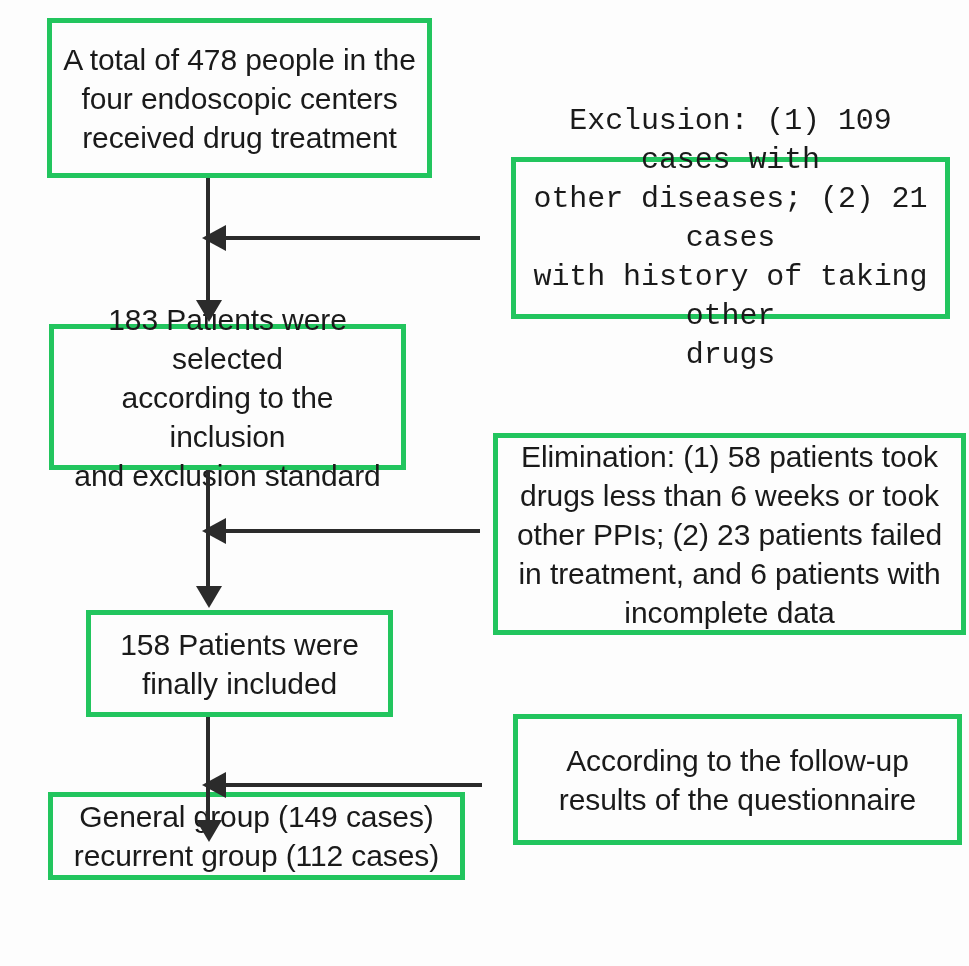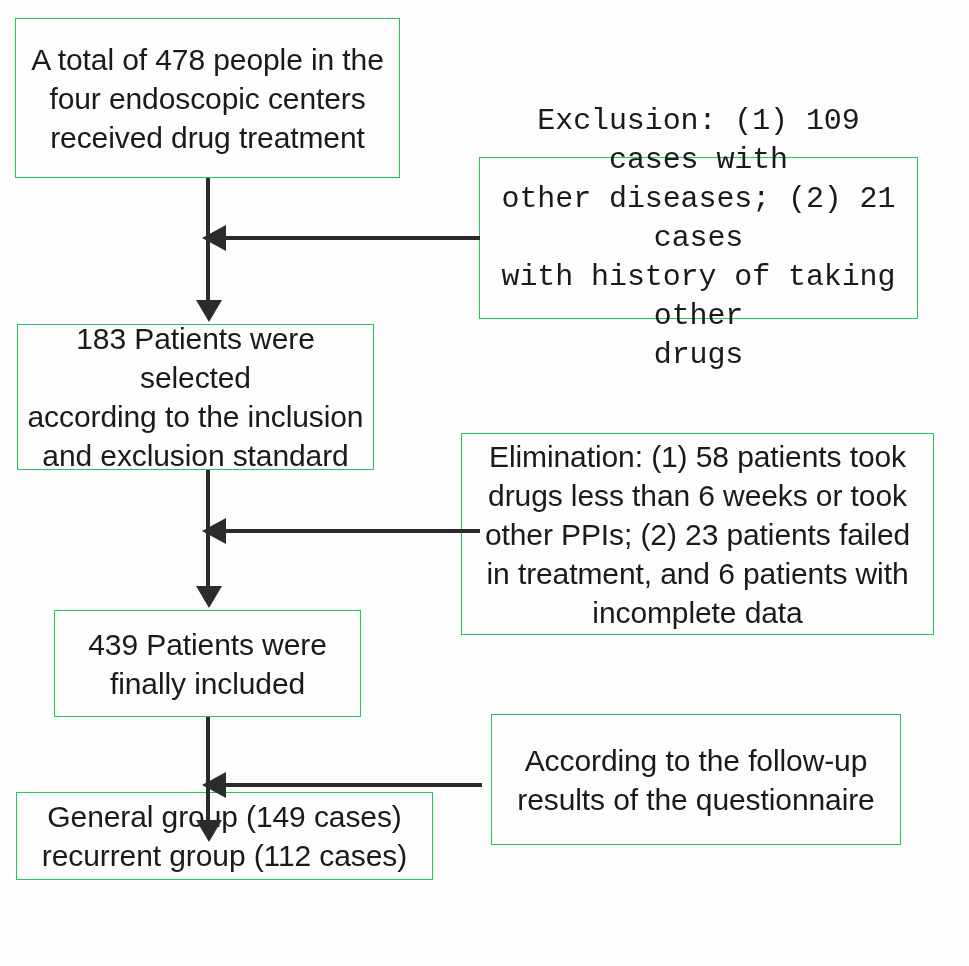--- a/index.html
+++ b/index.html
@@ -11,45 +11,46 @@
     position: relative;
     width: 969px;
     height: 966px;
     background: #fdfdfd;
     font-family: "Liberation Sans", sans-serif;
     overflow: hidden;
   }
   .node {
     position: absolute;
     box-sizing: border-box;
-    border: 1px solid #22c55e;
+    border: 5px solid #22c55e;
     background: #fdfdfd;
     display: flex;
     align-items: center;
     justify-content: flex-start;
     color: #1a1a1a;
+    margin-left: 32px;
   }
   .node .node-text {
     display: block;
     width: 100%;
     text-align: center;
     line-height: 1.30;
     font-size: 30px;
     letter-spacing: -0.1px;
     white-space: pre-line;
     padding: 0 6px;
     box-sizing: border-box;
   }
   
   #node-total     { left: 15px;  top: 18px;  width: 385px; height: 160px; }
   #node-exclusion { left: 479px; top: 157px; width: 439px; height: 162px; font-family: Liberation Mono, monospace; }
   #node-selected  { left: 17px;  top: 324px; width: 357px; height: 146px; }
   #node-elimination { left: 461px; top: 433px; width: 473px; height: 202px; }
   #node-included  { left: 54px;  top: 610px; width: 307px; height: 107px; }
-  #node-followup  { left: 491px; top: 714px; width: 410px; height: 131px; }
+  #node-followup  { left: 481px; top: 714px; width: 449px; height: 131px; }
   #node-groups    { left: 16px;  top: 792px; width: 417px; height: 88px; }
   #node-total .node-text,
   #node-selected .node-text,
   #node-included .node-text,
   #node-groups .node-text { text-align: center; }
 
   
   .vline {
     position: absolute;
     width: 4px;
@@ -123,21 +124,21 @@
 
   <div class="node" id="node-elimination">
     <span class="node-text">Elimination: (1) 58 patients took
 drugs less than 6 weeks or took
 other PPIs; (2) 23 patients failed
 in treatment, and 6 patients with
 incomplete data</span>
   </div>
 
   <div class="node" id="node-included">
-    <span class="node-text">439 Patients were
+    <span class="node-text">158 Patients were
 finally included</span>
   </div>
 
   <div class="node" id="node-followup">
     <span class="node-text">According to the follow-up
 results of the questionnaire</span>
   </div>
 
   <div class="node" id="node-groups">
     <span class="node-text">General group (149 cases)

